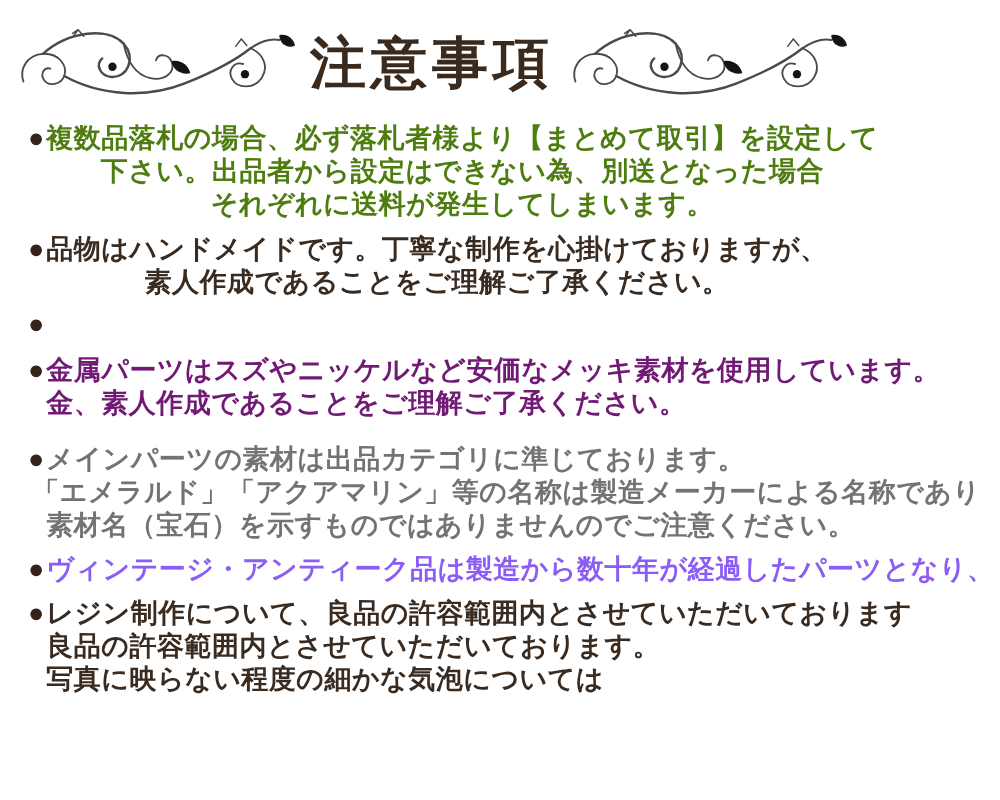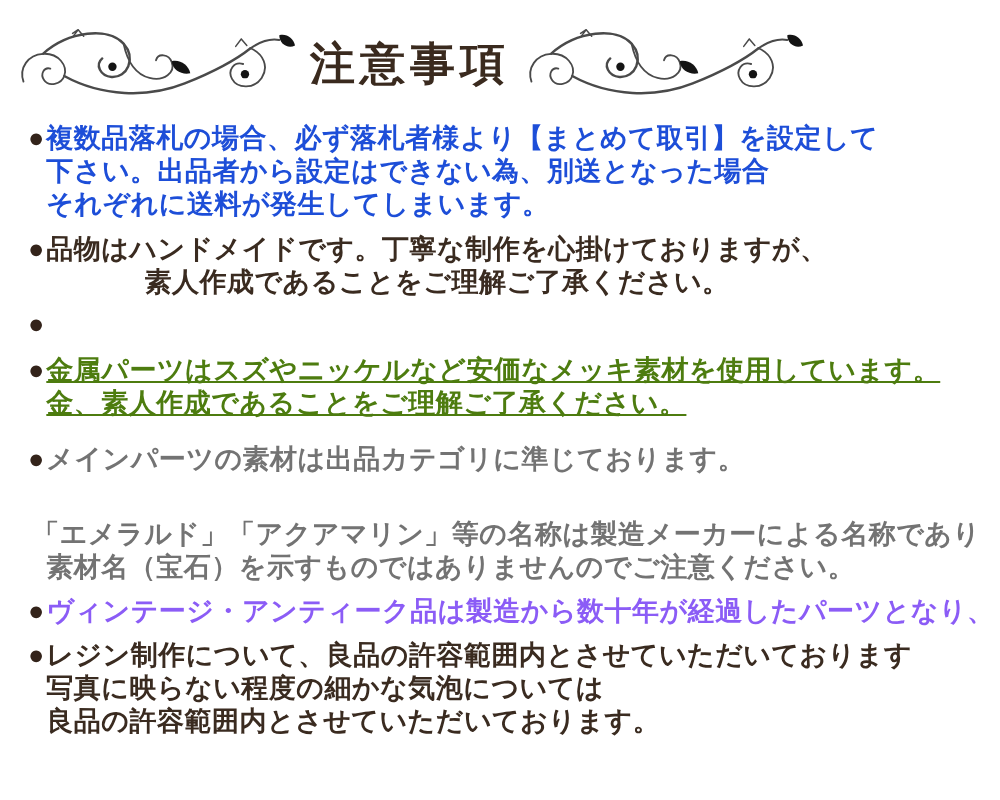--- a/index.html
+++ b/index.html
@@ -12,21 +12,21 @@
   .page { width: 1000px; height: 800px; position: relative; }
 
   
   .header {
     display: flex;
     align-items: center;
     margin: 26px 0 0 12px;
   }
   .flourish { width: 288px; height: 76px; flex: 0 0 auto; }
   .title {
-    font-size: 45px;
+    font-size: 56px;
     font-weight: bold;
     letter-spacing: 5px;
     margin: 0 10px;
     white-space: nowrap;
   }
 
   
   .content { margin: 20px 0 0 28px; }
   .notice { display: flex; align-items: flex-start; margin-bottom: 12px; }
   .bullet {
@@ -91,66 +91,66 @@
         <path d="M167,38 C176,36 185,42 187,51 C178,53 168,48 167,38 Z"></path>
         <path d="M283,10 C291,8 298,13 300,21 C292,25 283,19 283,10 Z"></path>
       </g>
     </svg>
   </div>
 
   <div class="content">
 
     <div class="notice">
       <span class="bullet" style="color: rgb(51, 35, 26);">●</span>
-      <div class="lines" style="color: #1d4ed8;">
+      <div class="lines" style="color: #4d7c0f; text-align: center;">
         <div class="line">複数品落札の場合、必ず落札者様より【まとめて取引】を設定して</div>
         <div class="line">下さい。出品者から設定はできない為、別送となった場合</div>
         <div class="line">それぞれに送料が発生してしまいます。</div>
       </div>
     </div>
 
     <div class="notice">
       <span class="bullet" style="color: rgb(51, 35, 26);">●</span>
       <div class="lines" style="color: rgb(58, 43, 32); text-align: center;">
         <div class="line">品物はハンドメイドです。丁寧な制作を心掛けておりますが、</div>
         <div class="line">素人作成であることをご理解ご了承ください。</div>
       </div>
     </div>
 
     <div class="notice">
       <span class="bullet" style="color: rgb(51, 35, 26);">●</span>
     </div>
 
     <div class="notice">
       <span class="bullet" style="color: rgb(51, 35, 26);">●</span>
-      <div class="lines" style="color: #4d7c0f; text-decoration: underline;">
+      <div class="lines" style="color: #701a75;">
         <div class="line">金属パーツはスズやニッケルなど安価なメッキ素材を使用しています。</div>
         <div class="line">金、素人作成であることをご理解ご了承ください。</div>
       </div>
     </div>
 
     <div class="notice">
       <span class="bullet" style="color: rgb(51, 35, 26);">●</span>
       <div class="lines" style="color: #737373;">
         <div class="line">メインパーツの素材は出品カテゴリに準じております。</div>
-        <div class="line" style="margin-left:-14px;margin-top:42px;">「エメラルド」「アクアマリン」等の名称は製造メーカーによる名称であり</div>
+        <div class="line" style="margin-left:-14px;">「エメラルド」「アクアマリン」等の名称は製造メーカーによる名称であり</div>
         <div class="line">素材名（宝石）を示すものではありませんのでご注意ください。</div>
       </div>
     </div>
 
     <div class="notice">
       <span class="bullet" style="color: rgb(51, 35, 26);">●</span>
       <div class="lines" style="color: #8b5cf6;">
         <div class="line">ヴィンテージ・アンティーク品は製造から数十年が経過したパーツとなり、</div>
       </div>
     </div>
 
     <div class="notice">
       <span class="bullet" style="color: rgb(51, 35, 26);">●</span>
       <div class="lines" style="color: rgb(58, 43, 32);">
         <div class="line">レジン制作について、良品の許容範囲内とさせていただいております</div>
+        <div class="line">良品の許容範囲内とさせていただいております。</div>
         <div class="line">写真に映らない程度の細かな気泡については</div>
-        <div class="line">良品の許容範囲内とさせていただいております。</div>
       </div>
     </div>
 
   </div>
 </div>
 
 </body></html>

